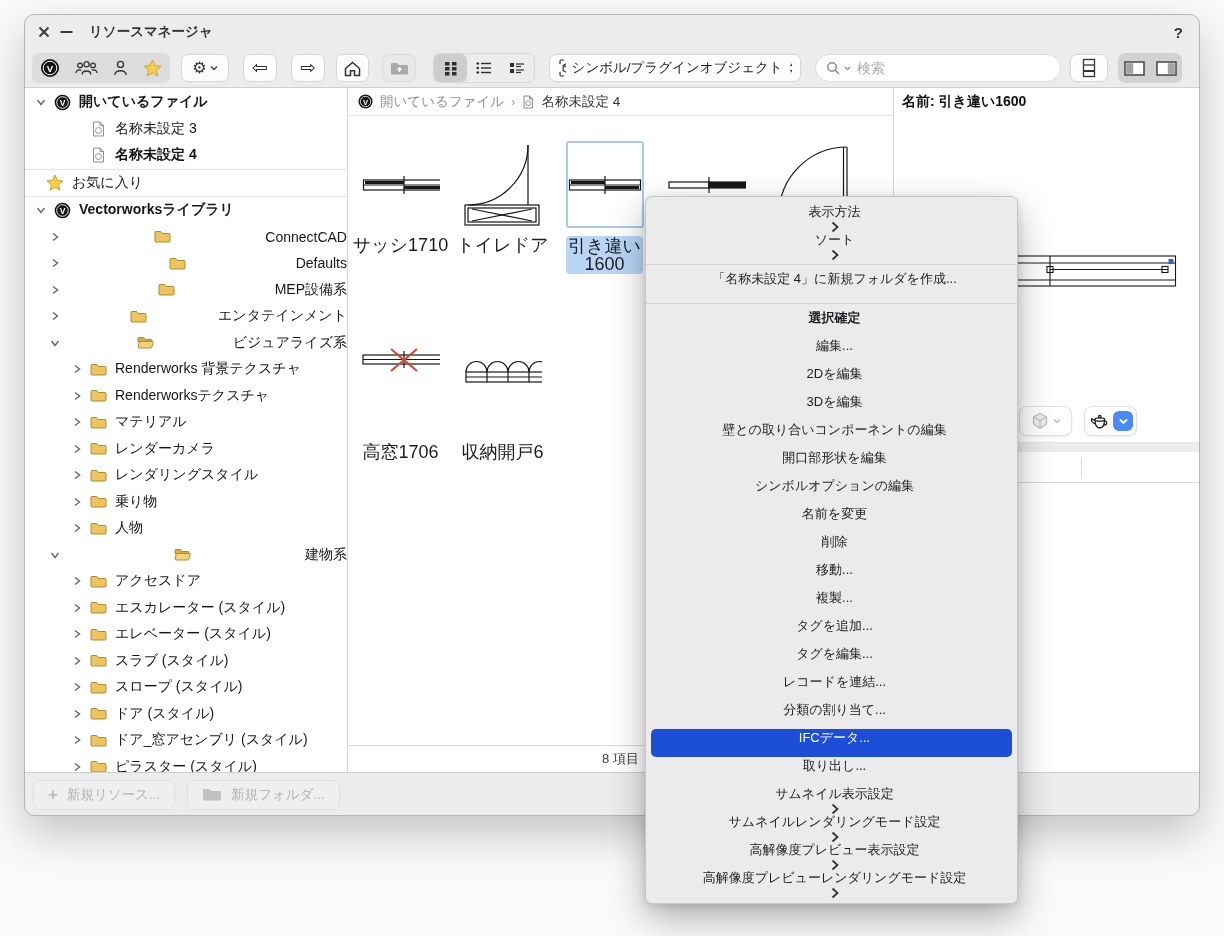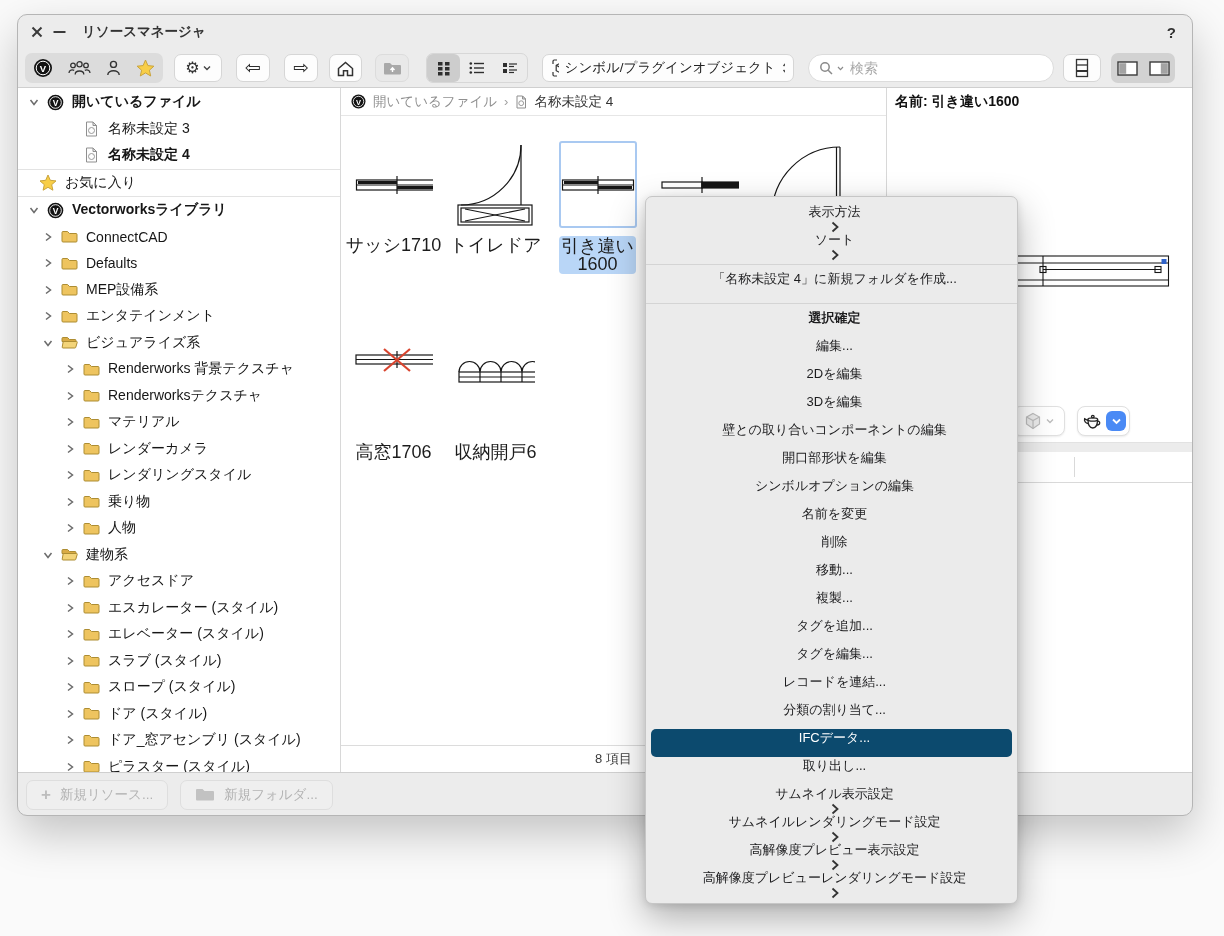--- a/index.html
+++ b/index.html
@@ -1,18 +1,18 @@
 <!DOCTYPE html>
 <html><head>
 <meta charset="utf-8">
 <style>
   html,body{margin:0;padding:0;}
   body{width:1224px;height:936px;background:#fafafa;font-family:"Liberation Sans","DejaVu Sans",sans-serif;position:relative;overflow:hidden;color:#1a1a1a;}
   svg{display:block;}
-  .window{position:absolute;left:17px;top:14px;width:1174px;height:800px;background:#ececec;border:1px solid #b5b5b5;border-radius:10px;box-shadow:0 18px 45px rgba(0,0,0,.22);}
+  .window{position:absolute;left:24px;top:14px;width:1174px;height:800px;background:#ececec;border:1px solid #b5b5b5;border-radius:10px;box-shadow:0 18px 45px rgba(0,0,0,.22);}
   
   .titlebar{height:34px;display:flex;align-items:center;padding:0 16px 0 13px;}
   .tb-ico{margin-right:10px;cursor:default;}
   .titlebar .title{font-size:13.5px;font-weight:700;color:#333;margin-left:6px;}
   .titlebar .help{margin-left:auto;font-size:15px;font-weight:700;color:#333;}
   
   .toolbar{height:38px;display:flex;align-items:center;position:relative;}
   .tgroup{display:flex;align-items:center;background:#dcdcdc;border-radius:7px;height:30px;}
   .seg1{margin-left:7px;width:138px;justify-content:space-around;}
   .tbtn{height:28px;background:#fdfdfd;border:1px solid #d6d6d6;border-radius:7px;display:flex;align-items:center;justify-content:center;box-sizing:border-box;}
@@ -34,21 +34,21 @@
   .content{height:684px;display:flex;border-top:1px solid #cfcfcf;border-bottom:1px solid #cfcfcf;background:#fff;}
   .sidebar{width:323px;border-right:1px solid #d8d8d8;overflow:hidden;background:#fff;padding-top:1px;box-sizing:border-box;}
   .trow{display:flex;align-items:center;height:26.5px;font-size:14px;color:#161616;}
   .trow .tlabel{margin-left:8px;white-space:nowrap;}
   .trow.b .tlabel{font-weight:700;}
   .chev{width:12px;display:flex;justify-content:center;margin-right:6px;}
   .ticon{width:18px;display:flex;justify-content:center;}
   .lvl0{padding-left:10px;}
   .lvlf{padding-left:64px;}
   .lvls{padding-left:21px;}
-  .lvl1{padding-left:24px;}
+  .lvl1{padding-left:24px;justify-content:space-between;}
   .lvl2{padding-left:46px;}
   .tsep{height:1px;background:#e3e3e3;}
   
   .center{width:545px;border-right:1px solid #d8d8d8;position:relative;background:#fff;}
   .crumbbar{height:27px;border-bottom:1px solid #e6e6e6;display:flex;align-items:center;padding:0 10px;gap:7px;}
   .crumbbar .dim{font-size:13.5px;color:#909090;}
   .crumbbar .sep{color:#a0a0a0;font-size:13px;}
   .crumbbar .cur{font-size:13.5px;color:#333;}
   .grid{position:absolute;left:2px;top:27px;right:0;bottom:26px;overflow:hidden;}
   .cell{position:absolute;width:101px;display:flex;flex-direction:column;align-items:center;}
@@ -71,21 +71,21 @@
   .phdr .vline{position:absolute;left:187px;top:5px;width:1px;height:20px;background:#d9d9d9;}
   
   .bottombar{height:43px;border-radius:0 0 10px 10px;display:flex;align-items:center;padding-left:8px;gap:12px;}
   .bbtn{height:30px;display:flex;align-items:center;gap:9px;background:#efefef;border:1px solid #dedede;border-radius:7px;padding:0 14px;font-size:13.5px;color:#b3b3b3;box-sizing:border-box;}
   .bbtn .plus{font-size:17px;font-weight:700;color:#bdbdbd;line-height:1;}
   
   .ctxmenu{position:absolute;left:645px;top:196px;width:373px;padding:6px 0;background:#ebebeb;border:1px solid #c6c6c6;border-radius:7px;box-shadow:0 14px 36px rgba(0,0,0,.3),0 2px 8px rgba(0,0,0,.12);z-index:60;box-sizing:border-box;}
   .mi{height:28px;display:flex;align-items:center;padding:0 11px 0 17px;margin:0 5px;font-size:13px;color:#1d1d1f;border-radius:5px;flex-direction:column;}
   .mi .lbl{flex:1;white-space:nowrap;}
   .mi.bold .lbl{font-weight:700;}
-  .mi.hl{background:#0c4a6e;color:#fff;justify-content:center;}
+  .mi.hl{background:#1d4ed8;color:#fff;justify-content:center;}
   .msep{height:1px;background:#d4d4d4;margin:5px 0;}
   .subarr{flex:none;}
 </style>
 </head>
 <body>
 
 <div class="window">
 
   <div class="titlebar">
     <span class="tb-ico">

